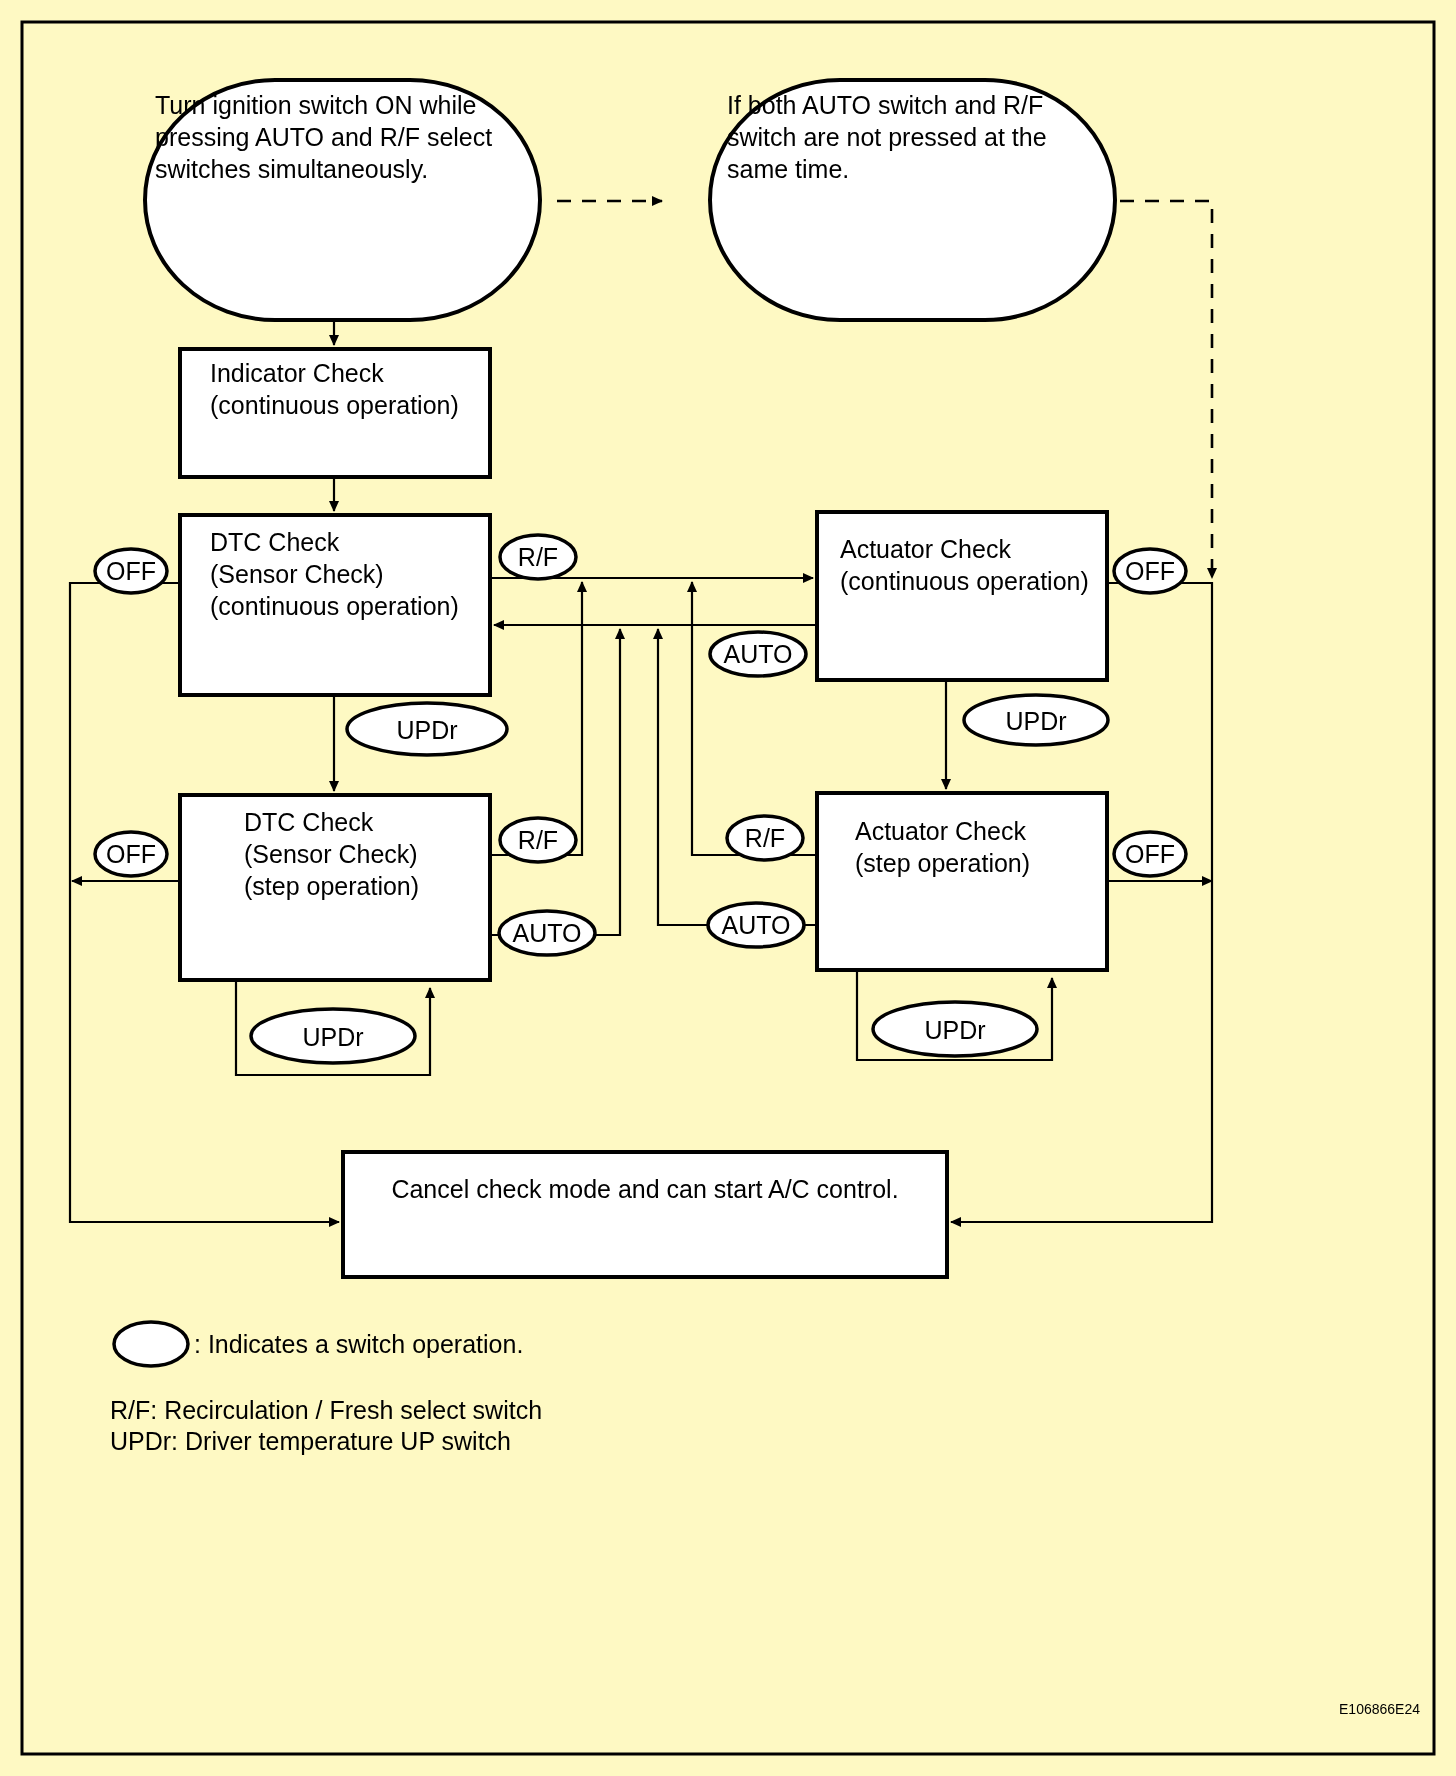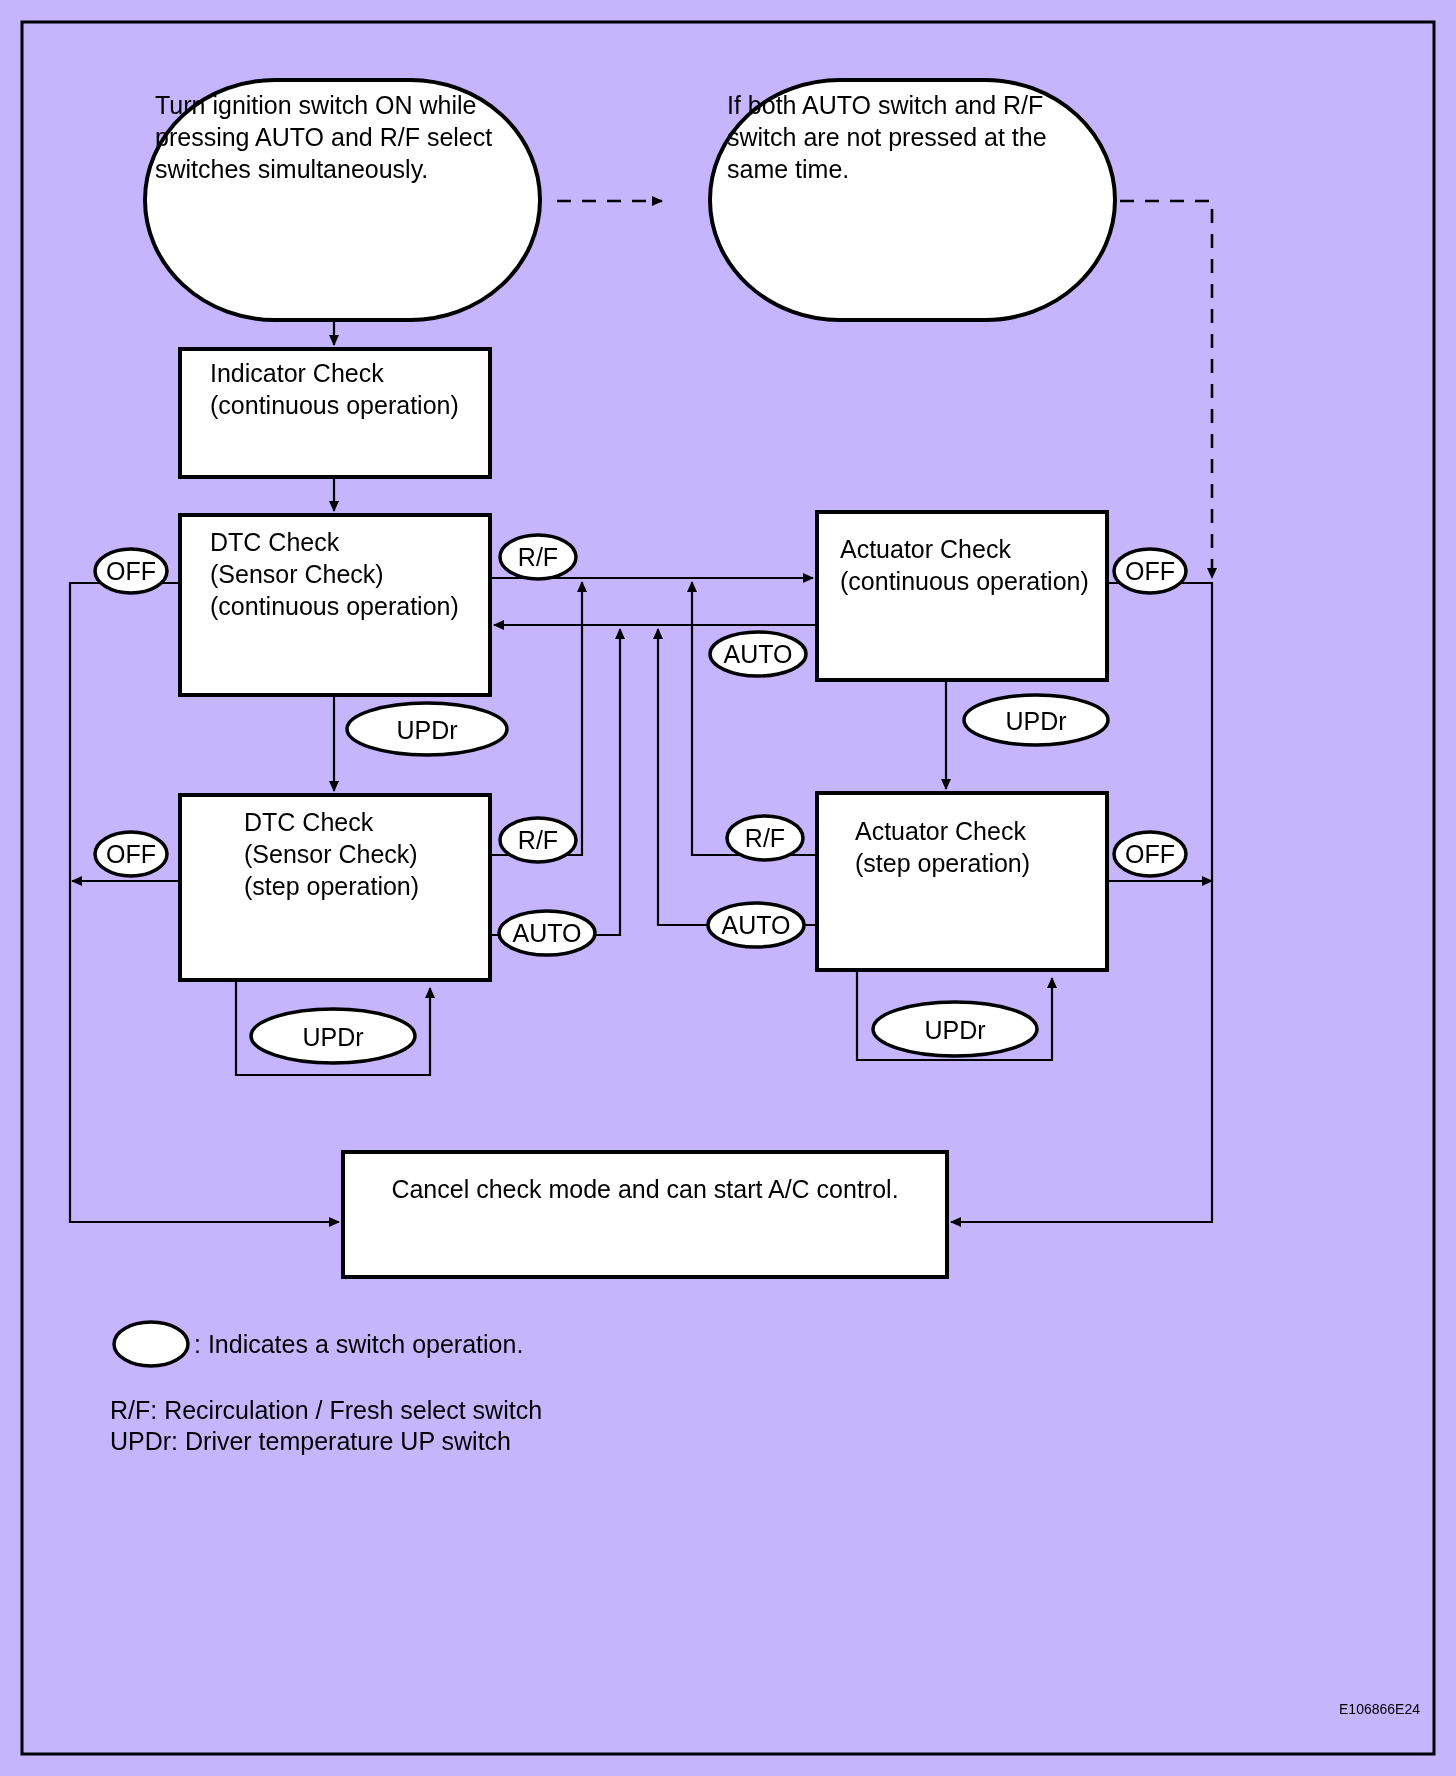--- a/index.html
+++ b/index.html
@@ -7,21 +7,21 @@
     padding: 0;
     background: #ffffff;
   }
   body {
     font-family: "Liberation Sans", sans-serif;
   }
   #page {
     position: relative;
     width: 1456px;
     height: 1776px;
-    background: #c4b5fd;
+    background: #fef9c3;
     overflow: hidden;
   }
   svg#diagram {
     position: absolute;
     top: 0;
     left: 0;
     width: 1456px;
     height: 1776px;
   }
   .box-text, .term-text, .pill-text, .legend-text, .ref-text {

